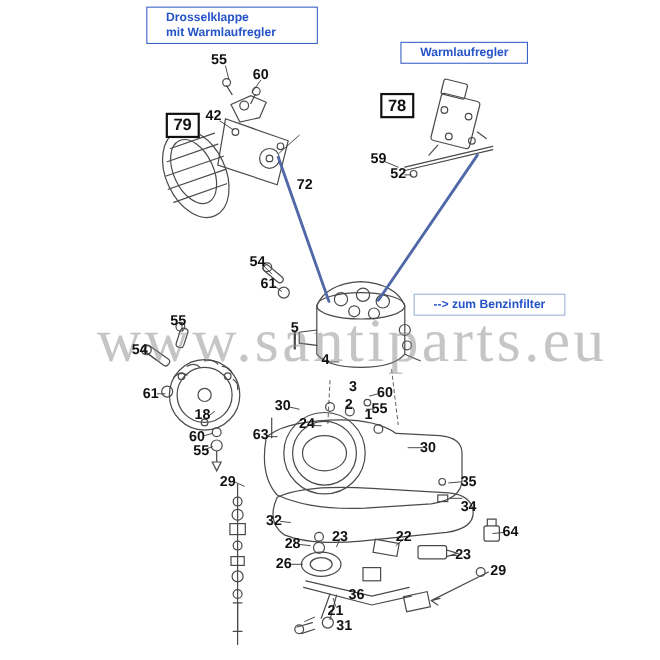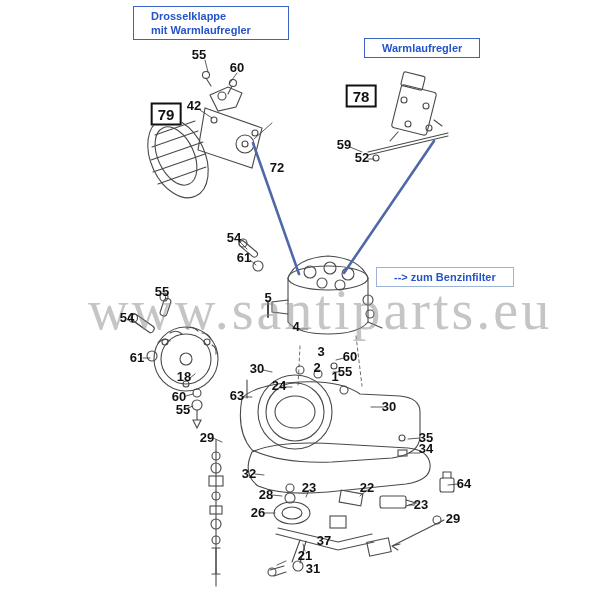--- a/index.html
+++ b/index.html
@@ -189,30 +189,30 @@
       <span class="callout" style="left: 279px; top: 385px;">24</span>
       <span class="callout" style="left: 321px; top: 351px;">3</span>
       <span class="callout" style="left: 317px; top: 367px;">2</span>
       <span class="callout" style="left: 335px; top: 376px;">1</span>
       <span class="callout" style="left: 350px; top: 356px;">60</span>
       <span class="callout" style="left: 345px; top: 371px;">55</span>
       <span class="callout" style="left: 237px; top: 395px;">63</span>
       <span class="callout" style="left: 389px; top: 406px;">30</span>
       <span class="callout" style="left: 207px; top: 437px;">29</span>
       <span class="callout" style="left: 426px; top: 437px;">35</span>
-      <span class="callout" style="left: 426px; top: 448px;">34</span>
+      <span class="callout" style="left: 426px; top: 460px;">34</span>
       <span class="callout" style="left: 249px; top: 473px;">32</span>
       <span class="callout" style="left: 266px; top: 494px;">28</span>
       <span class="callout" style="left: 258px; top: 512px;">26</span>
       <span class="callout" style="left: 309px; top: 487px;">23</span>
       <span class="callout" style="left: 367px; top: 487px;">22</span>
       <span class="callout" style="left: 464px; top: 483px;">64</span>
       <span class="callout" style="left: 421px; top: 504px;">23</span>
       <span class="callout" style="left: 453px; top: 518px;">29</span>
-      <span class="callout" style="left: 324px; top: 540px;">37</span>
+      <span class="callout" style="left: 324px; top: 540px;">36</span>
       <span class="callout" style="left: 305px; top: 555px;">21</span>
       <span class="callout" style="left: 271px; top: 568px; margin-left: 42px;">31</span>
     </div>
 
   <div class="label-box" style="left:133px;top:6px;width:120px;">
     <div>Drosselklappe</div>
     <div>mit Warmlaufregler</div>
   </div>
 
   <div class="label-box" style="left:364px;top:38px;">Warmlaufregler</div>

